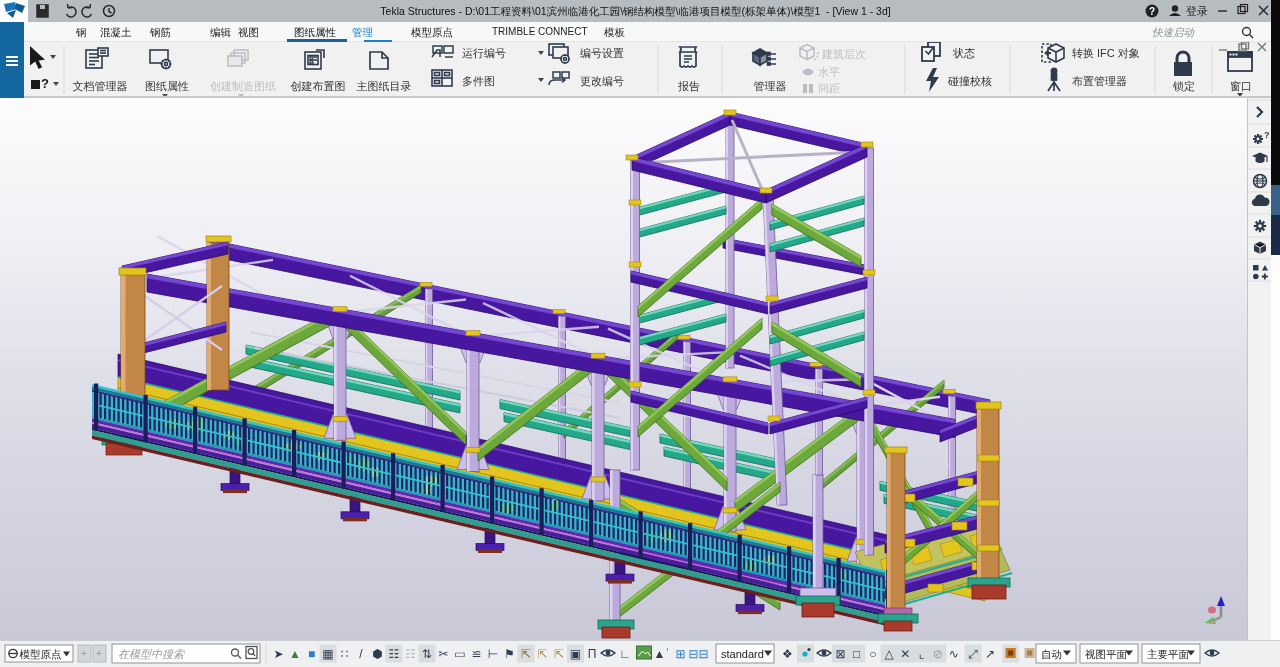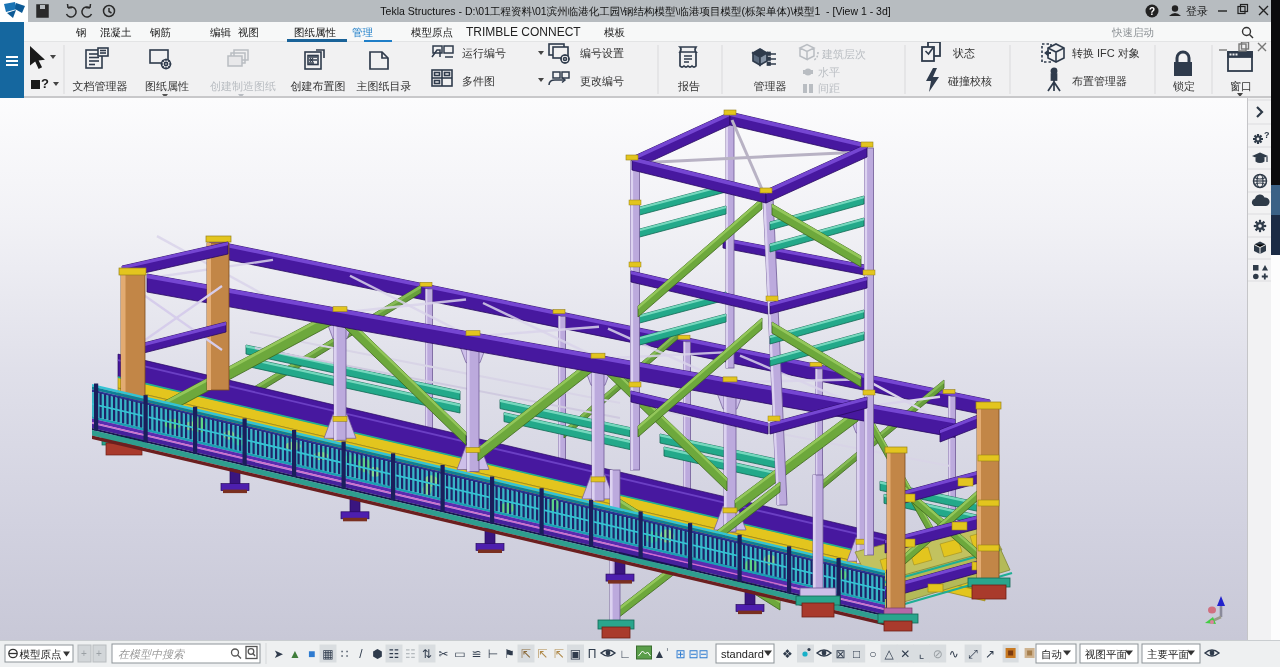--- a/index.html
+++ b/index.html
@@ -52,25 +52,25 @@
   </div>
   <div id="quickrow">
     <span class="menu" style="left:52px">钢</span>
     <span class="menu" style="left:76px">混凝土</span>
     <span class="menu" style="left:126px">钢筋</span>
     <span class="menu" style="left:186px">编辑</span>
     <span class="menu" style="left:214px">视图</span>
     <span class="menu" style="left:270px;color:#111">图纸属性</span>
     <span class="menu" style="left:328px;color:#1e7ec8">管理</span>
     <span class="menu" style="left:387px">模型原点</span>
-    <span class="menu" style="left:442px;font-size:12px">TRIMBLE CONNECT</span>
+    <span class="menu" style="left:468px;font-size:10px">TRIMBLE CONNECT</span>
     <span class="menu" style="left:580px">模板</span>
     <div style="position:absolute;left:263px;top:17px;width:60px;height:3px;background:#1a6399"></div>
     <div style="position:absolute;left:340px;top:18px;width:28px;height:2px;background:#1e7ec8"></div>
-    <span class="menu" style="left:1088px;color:#8a8f93;">快速启动</span>
+    <span class="menu" style="left:1128px;color:#8a8f93;font-style:italic">快速启动</span>
     <svg width="16" height="16" style="position:absolute;left:1216px;top:3px">
         <circle cx="6.5" cy="6.5" r="4" fill="none" stroke="#333" stroke-width="1.4"></circle>
         <line x1="9.5" y1="9.5" x2="13" y2="13" stroke="#333" stroke-width="1.4"></line>
       </svg>
   </div>
   <div id="bluestrip">
       <div id="ham">
         <div></div>
         <div></div>
         <div></div>

